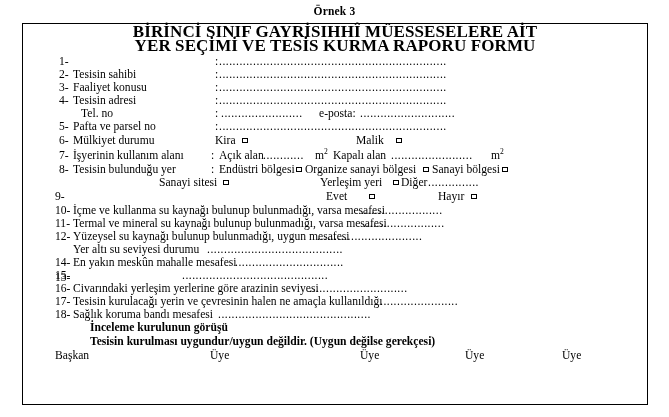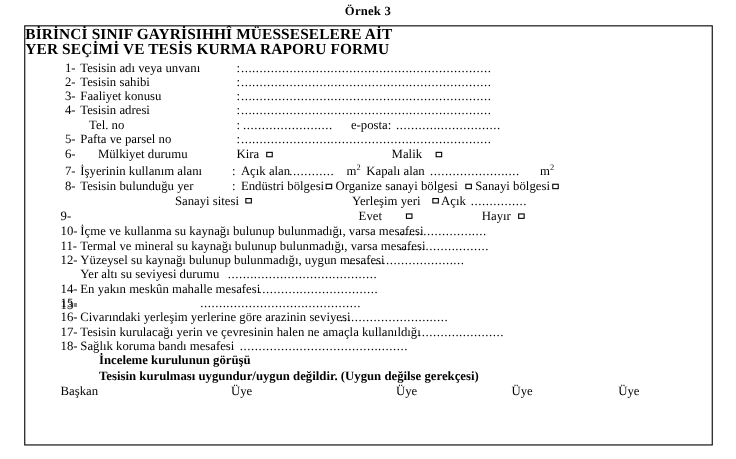--- a/index.html
+++ b/index.html
@@ -45,22 +45,22 @@
     width: 100%;
     height: 100%;
   }
 
   
   .form-title {
     position: absolute;
     left: 0;
     top: 1px;
     width: 100%;
-    text-align: left;
-    font-size: 14px;
+    text-align: center;
+    font-size: 17px;
     font-weight: bold;
     line-height: 14.2px;
     letter-spacing: .1px;
   }
   .form-title .title-line { display: block; white-space: nowrap; }
 
   
   .row {
     position: absolute;
     left: 0;
@@ -132,21 +132,20 @@
 <div class="form-frame">
   <div class="form-inner">
 
     <div class="form-title">
       <span class="title-line">BİRİNCİ SINIF GAYRİSIHHÎ MÜESSESELERE AİT</span>
       <span class="title-line">YER SEÇİMİ VE TESİS KURMA RAPORU FORMU</span>
     </div>
 
     <div class="row" style="top:31px;">
       <span class="lbl" style="left:36px;">1-</span>
-      <span class="lbl" style="left:50px;">Tesisin adı veya unvanı</span>
       <span class="colon" style="left:192px;">:</span>
       <span class="val dots" style="left:196px; width:252px;">...................................................................</span>
     </div>
 
     <div class="row" style="top:44px;">
       <span class="lbl" style="left:36px;">2-</span>
       <span class="lbl" style="left:50px;">Tesisin sahibi</span>
       <span class="colon" style="left:192px;">:</span>
       <span class="val dots" style="left:196px; width:252px;">...................................................................</span>
     </div>
@@ -175,21 +174,21 @@
 
     <div class="row" style="top:96px;">
       <span class="lbl" style="left:36px;">5-</span>
       <span class="lbl" style="left:50px;">Pafta ve parsel no</span>
       <span class="colon" style="left:192px;">:</span>
       <span class="val dots" style="left:196px; width:252px;">...................................................................</span>
     </div>
 
     <div class="row" style="top:110px;">
       <span class="lbl" style="left:36px;">6-</span>
-      <span class="lbl" style="left:66px;">Mülkiyet durumu</span>
+      <span class="lbl" style="left:50px;">Mülkiyet durumu</span>
       <span class="lbl" style="left:192px;">Kira</span>
       <span class="lbl" style="left:218px;"><span class="cbx"></span></span>
       <span class="lbl" style="left:333px;">Malik</span>
       <span class="lbl" style="left:372px;"><span class="cbx"></span></span>
     </div>
 
     <div class="row" style="top:125px;">
       <span class="lbl" style="left:36px;">7-</span>
       <span class="lbl" style="left:50px;">İşyerinin kullanım alanı</span>
       <span class="lbl" style="left:188px;">:</span>
@@ -211,21 +210,21 @@
       <span class="lbl" style="left:399px;"><span class="cbx"></span></span>
       <span class="lbl" style="left:409px;">Sanayi bölgesi</span>
       <span class="lbl" style="left:478px;"><span class="cbx"></span></span>
     </div>
 
     <div class="row" style="top:152px;">
       <span class="lbl" style="left:136px;">Sanayi sitesi</span>
       <span class="lbl" style="left:199px;"><span class="cbx"></span></span>
       <span class="lbl" style="left:297px;">Yerleşim yeri</span>
       <span class="lbl" style="left:369px;"><span class="cbx"></span></span>
-      <span class="lbl" style="left:378px;">Açık</span>
+      <span class="lbl" style="left:378px;">Diğer</span>
       <span class="val dots" style="left:405px; width:60px;">...............</span>
     </div>
 
     <div class="row" style="top:166px;">
       <span class="lbl" style="left:32px;">9-</span>
       <span class="lbl" style="left:303px;">Evet</span>
       <span class="lbl" style="left:345px;"><span class="cbx"></span></span>
       <span class="lbl" style="left:415px;">Hayır</span>
       <span class="lbl" style="left:447px;"><span class="cbx"></span></span>
     </div>

